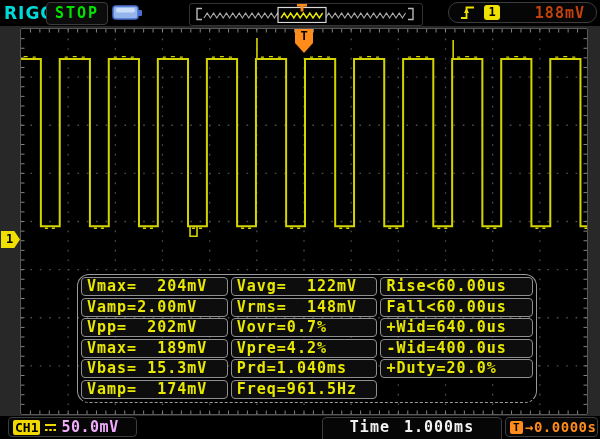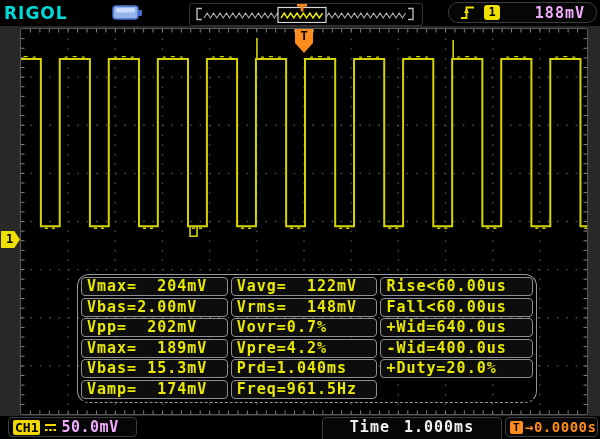--- a/index.html
+++ b/index.html
@@ -10,21 +10,21 @@
   .brand{left:4px;top:3px;font-family:"DejaVu Sans",sans-serif;font-weight:bold;
          font-size:17px;color:#00d9d9;letter-spacing:1px;}
   .stopbox{left:46px;top:2px;width:60px;height:21px;background:#0c0c0c;border:1px solid #3c3c3c;
            border-radius:4px;color:#00e300;font-size:15px;letter-spacing:2px;text-align:center;line-height:20px;}
   .battery{left:112px;top:4px;width:32px;height:18px;}
   .hpos{left:189px;top:3px;width:232px;height:21px;background:#000;border:1px solid #333;border-radius:3px;}
   .trigbox{left:448px;top:2px;width:149px;height:21px;border:1px solid #3c3c3c;border-radius:10px;
            background:#060606;display:flex;align-items:center;gap:9px;padding:0 11px;box-sizing:border-box;}
   .srcchip{width:16px;height:15px;background:#f0e000;border-radius:3px;color:#000;font-size:12px;
            text-align:center;line-height:15px;}
-  .triglevel{color:#f0abfc;font-size:15px;letter-spacing:1px;margin-left:auto;}
+  .triglevel{color:#c2410c;font-size:15px;letter-spacing:1px;margin-left:auto;}
   
   .bezel{left:0;top:26px;width:600px;height:390px;background:#282828;}
   .screen{left:20px;top:28px;width:566px;height:385px;background:#000;border:1px solid #585858;border-radius:2px;}
   .trigflag{left:295px;top:29px;width:18px;height:24px;background:#ff8c1a;color:#000;font-size:12px;
             text-align:center;line-height:15px;clip-path:polygon(0 0,100% 0,100% 58%,50% 100%,0 58%);z-index:4;}
   .chmarker{left:1px;top:231px;width:19px;height:17px;background:#f0e000;color:#000;font-size:12px;
             line-height:17px;padding-left:5px;box-sizing:border-box;
             clip-path:polygon(0 0,70% 0,100% 50%,70% 100%,0 100%);z-index:4;}
   
   .panel{left:77px;top:274px;width:460px;height:129px;border:1px solid #9a9a9a;border-bottom-style:dashed;
@@ -45,20 +45,21 @@
            box-sizing:border-box;}
   .tchip{width:13px;height:13px;background:#ff8c1a;border-radius:2px;color:#000;font-size:11px;line-height:13px;
          text-align:center;flex:0 0 auto;}
 </style>
 </head>
 <body>
 
 <div id="scope">
 
   <div class="abs brand">RIGOL</div>
+  <div class="abs stopbox">STOP</div>
 
   <svg class="abs battery" viewBox="0 0 32 18">
     <rect x="1" y="2" width="25" height="13" rx="3" fill="#94b4ec" stroke="#4a6fd0" stroke-width="1.5"></rect>
     <rect x="4" y="4" width="19" height="4.5" rx="2" fill="#c9dbf8"></rect>
     <rect x="26" y="6" width="4" height="6" rx="1" fill="#4a6fd0"></rect>
   </svg>
 
   <div class="abs hpos">
     <svg id="hpos-svg" width="230" height="19" viewBox="0 0 230 19">
         <path d="M12,4.5 h-5 v11 h5" stroke="#b8b8b8" stroke-width="1.4" fill="none"></path>
@@ -110,21 +111,21 @@
       </svg>
   </div>
 
   <div class="abs trigflag">T</div>
   <div class="abs chmarker">1</div>
 
   <div class="abs panel">
     <div class="cell">Vmax=  204mV</div>
     <div class="cell">Vavg=  122mV</div>
     <div class="cell">Rise&lt;60.00us</div>
-    <div class="cell">Vbas=2.00mV</div>
+    <div class="cell">Vamp=2.00mV</div>
     <div class="cell">Vrms=  148mV</div>
     <div class="cell">Fall&lt;60.00us</div>
     <div class="cell">Vpp=  202mV</div>
     <div class="cell">Vovr=0.7%</div>
     <div class="cell">+Wid=640.0us</div>
     <div class="cell">Vmax=  189mV</div>
     <div class="cell">Vpre=4.2%</div>
     <div class="cell">-Wid=400.0us</div>
     <div class="cell">Vbas= 15.3mV</div>
     <div class="cell">Prd=1.040ms</div>

